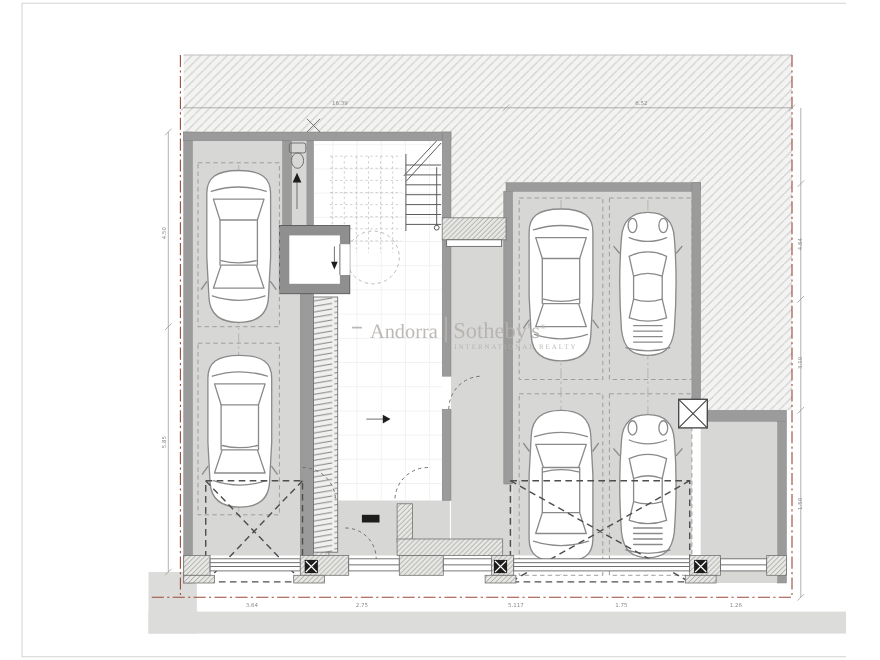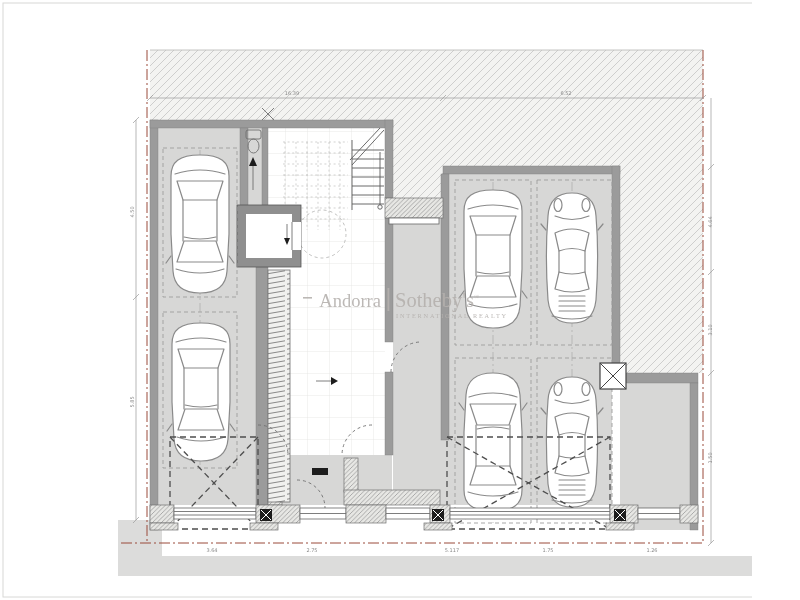--- a/index.html
+++ b/index.html
@@ -2,21 +2,21 @@
 <html style="--wall: #9b9b9b; --floor: #d7d7d6; --site-bg: #f3f3f1; --site-line: #cacac8; --prop: #9a4a3a; --street: #dcdcdb; --car: #8a8a8a; --wm: #b5b1ae; --dim: #9a9a9a;"><head>
 <meta charset="utf-8">
 <style>
   :root{
     --wall:#9b9b9b; --wall-dark:#6f6f6f; --floor:#d7d7d6; --white-room:#ffffff;
     --site-bg:#f3f3f1; --site-line:#cacac8; --prop:#9a4a3a; --street:#dcdcdb;
     --car:#8a8a8a; --dim:#9a9a9a; --dimtext:#8a8a8a; --wm:#b5b1ae; --dash:#8f8f8f;
   }
   html,body{margin:0;padding:0;background:#fff;}
   .canvas{position:relative;width:752px;height:600px;background:#fff;overflow:hidden;
-          font-family:"Liberation Sans",sans-serif;}
+          font-family:"Liberation Sans",sans-serif;padding-left:17px;}
   svg{display:block;}
   .frame{fill:none;stroke:#d8d8d6;stroke-width:1;}
   .site{fill:url(#siteHatch);stroke:none;}
   .site-edge{stroke:#bdbdbb;stroke-width:.9;fill:none;}
   .floor{fill:var(--floor);stroke:none;}
   .room{fill:var(--white-room);stroke:none;}
   .grid-fill{fill:url(#floorGrid);stroke:none;}
   .wall{fill:var(--wall);stroke:#7c7c7c;stroke-width:.4;}
   .wall-dk{fill:#8f8f8f;stroke:#555;stroke-width:.8;}
   .whatch{fill:url(#wallHatch);stroke:#6f6f6f;stroke-width:.7;}

